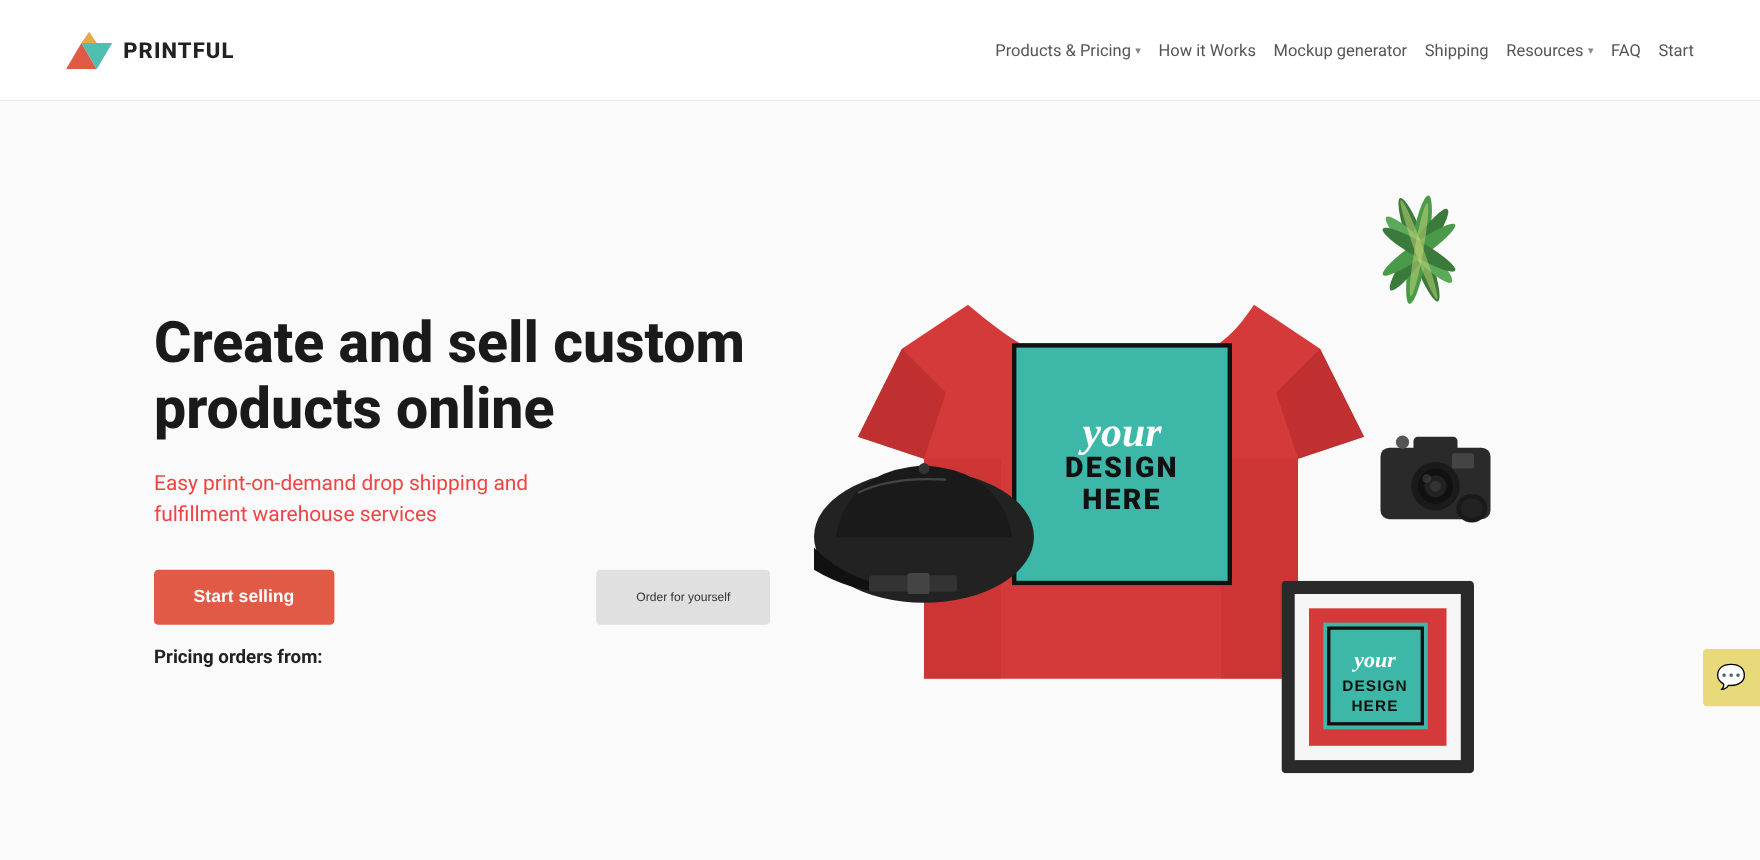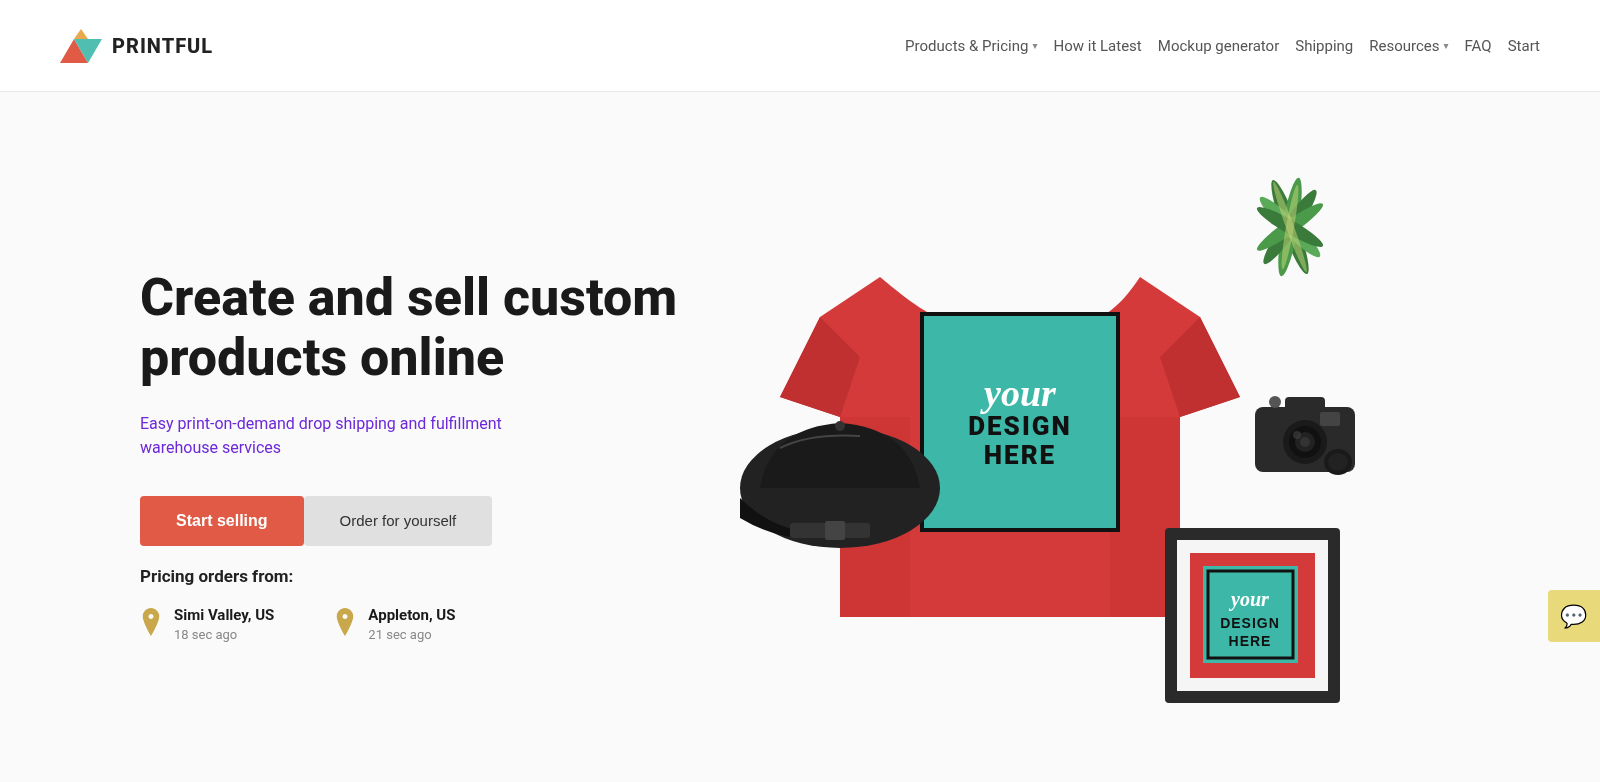--- a/index.html
+++ b/index.html
@@ -66,46 +66,47 @@
     }
     .hero-title {
       font-size: 52px;
       font-weight: 800;
       line-height: 1.15;
       color: #1a1a1a;
       margin-bottom: 24px;
       margin-top: 16px;
     }
     .hero-subtitle {
-      font-size: 16px;
-      color: #6d28d9;
+      font-size: 19px;
+      color: #ef4444;
       line-height: 1.5;
       margin-bottom: 36px;
       max-width: 420px;
     }
     .hero-buttons {
       display: flex;
       margin-bottom: 20px;
+      justify-content: space-between;
     }
     .btn-primary {
       background: #e05a45;
       color: #fff;
       border: none;
       padding: 16px 36px;
       font-size: 16px;
       font-weight: 600;
       border-radius: 4px;
       cursor: pointer;
     }
     .btn-secondary {
       background: #e0e0e0;
       color: #333;
       border: none;
       padding: 16px 36px;
-      font-size: 15px;
+      font-size: 11px;
       font-weight: 500;
       border-radius: 4px;
       cursor: pointer;
     }
     .hero-footnote {
       font-size: 13px;
       color: #888;
       margin-bottom: 52px;
     }
     .latest-orders-title {
@@ -270,21 +271,21 @@
     </svg>
     <span class="logo-text">PRINTFUL</span>
   </div>
 
   <nav>
     <div class="nav-item">
       <span>Products &amp; Pricing</span>
       <span class="chevron">▾</span>
     </div>
     <div class="nav-item">
-      <span>How it Latest</span>
+      <span>How it Works</span>
     </div>
     <div class="nav-item">
       <span>Mockup generator</span>
     </div>
     <div class="nav-item">
       <span>Shipping</span>
     </div>
     <div class="nav-item">
       <span>Resources</span>
       <span class="chevron">▾</span>
@@ -302,40 +303,20 @@
   <div class="hero-left">
     <h1 class="hero-title">Create and sell custom products online</h1>
     <p class="hero-subtitle">Easy print-on-demand drop shipping and fulfillment warehouse services</p>
     <div class="hero-buttons">
       <button class="btn-primary">Start selling</button>
       <button class="btn-secondary">Order for yourself</button>
     </div>
 
     <div>
       <div class="latest-orders-title">Pricing orders from:</div>
-      <div class="orders-list">
-        <div class="order-item">
-          <svg class="pin-icon" viewBox="0 0 22 28" fill="none" xmlns="http://www.w3.org/2000/svg">
-            <path d="M11 0C6.48 0 2.75 3.73 2.75 8.25C2.75 14.44 11 28 11 28C11 28 19.25 14.44 19.25 8.25C19.25 3.73 15.52 0 11 0ZM11 11C9.62 11 8.5 9.88 8.5 8.5C8.5 7.12 9.62 6 11 6C12.38 6 13.5 7.12 13.5 8.5C13.5 9.88 12.38 11 11 11Z" fill="#c8a84b"></path>
-          </svg>
-          <div>
-            <div class="order-city">Simi Valley, US</div>
-            <div class="order-time">18 sec ago</div>
-          </div>
-        </div>
-        <div class="order-item">
-          <svg class="pin-icon" viewBox="0 0 22 28" fill="none" xmlns="http://www.w3.org/2000/svg">
-            <path d="M11 0C6.48 0 2.75 3.73 2.75 8.25C2.75 14.44 11 28 11 28C11 28 19.25 14.44 19.25 8.25C19.25 3.73 15.52 0 11 0ZM11 11C9.62 11 8.5 9.88 8.5 8.5C8.5 7.12 9.62 6 11 6C12.38 6 13.5 7.12 13.5 8.5C13.5 9.88 12.38 11 11 11Z" fill="#c8a84b"></path>
-          </svg>
-          <div>
-            <div class="order-city">Appleton, US</div>
-            <div class="order-time">21 sec ago</div>
-          </div>
-        </div>
-      </div>
     </div>
   </div>
 
   <div class="hero-right">
     <div class="tshirt-container">
 
       <div class="plant">
         <svg width="120" height="130" viewBox="0 0 120 130">
 
           <ellipse cx="60" cy="80" rx="8" ry="50" fill="#3a7a3a" transform="rotate(-20 60 80)"></ellipse>

